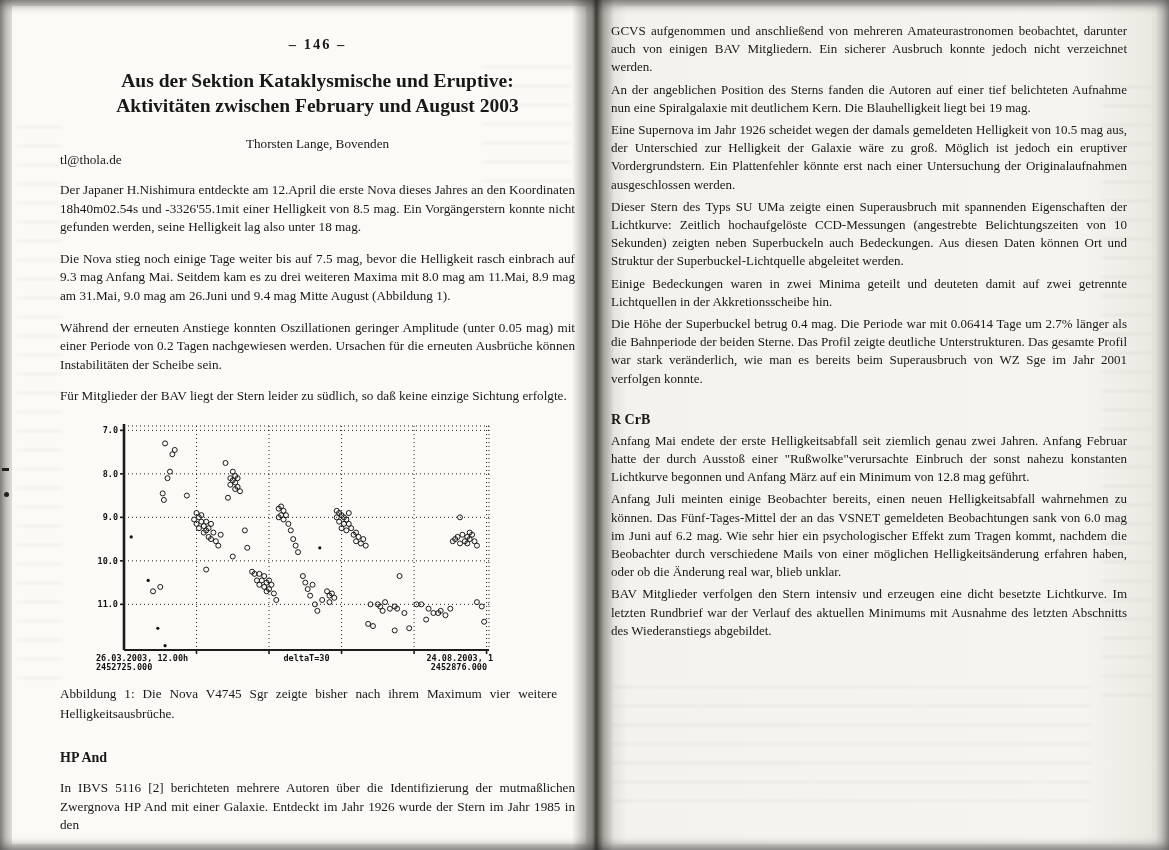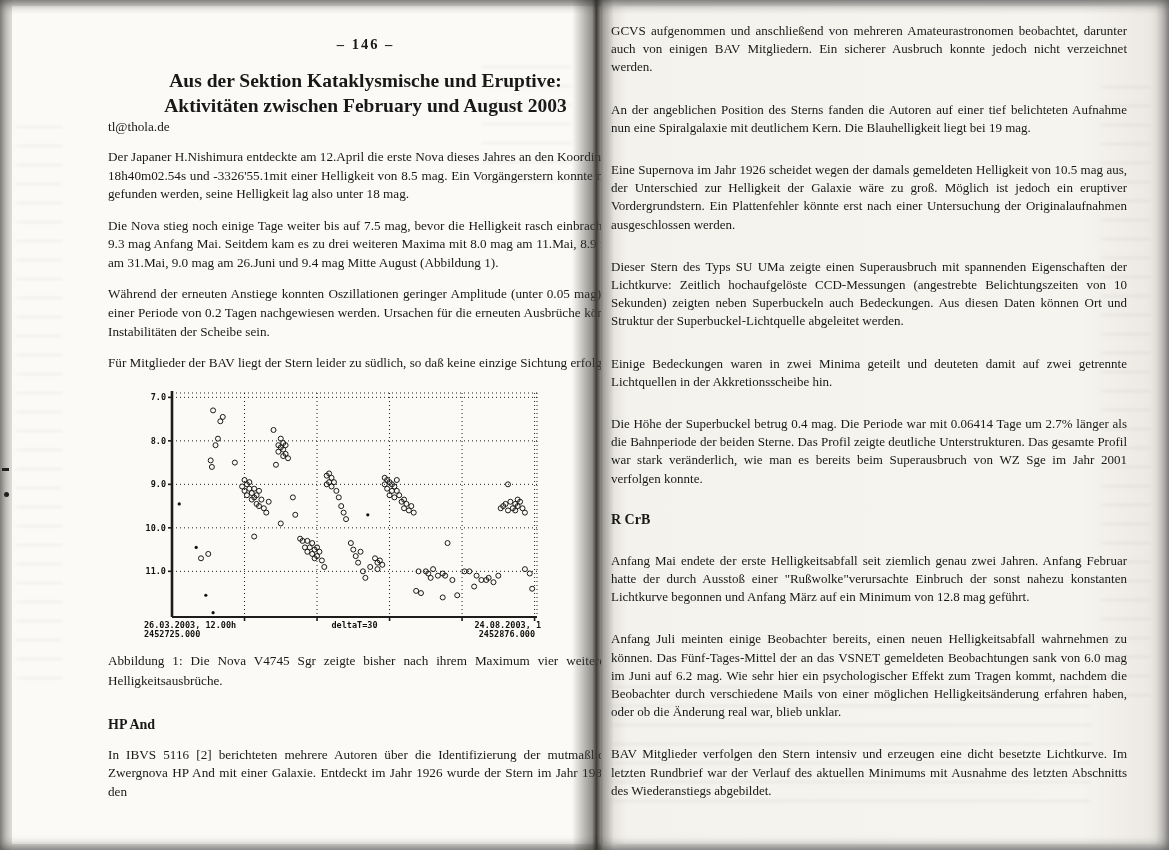--- a/index.html
+++ b/index.html
@@ -5,21 +5,21 @@
   html,body{margin:0;padding:0;}
   body{width:1169px;height:850px;overflow:hidden;background:#cfccc6;
        font-family:"Liberation Serif", serif;color:#181818;}
   #scan{position:relative;width:1169px;height:850px;
         background:linear-gradient(90deg,#b9b6b0 0,#e4e2dd 14px,#e4e2dd 100%);}
   #scan .vignette{position:absolute;inset:0;pointer-events:none;
         box-shadow:inset 0 4px 10px rgba(40,40,40,.45), inset -6px 0 14px rgba(40,40,40,.35), inset 0 -4px 8px rgba(40,40,40,.35);}
   .page{position:absolute;top:6px;height:838px;}
   #page-left{left:12px;width:574px;
         background:linear-gradient(90deg,#f2f0ea 0,#fbfaf6 28px,#fcfbf8 470px,#efedе8 560px,#e2dfd9 574px);
-        background-color:#fbfaf6;padding-left:48px;}
+        background-color:#fbfaf6;}
   #page-right{left:601px;width:556px;
         background:linear-gradient(90deg,#d9d6d0 0,#f4f2ed 26px,#f6f4ef 480px,#ebe8e2 556px);
         background-color:#f4f2ed;}
   #gutter{position:absolute;top:0;left:572px;width:42px;height:850px;
         background:linear-gradient(90deg,rgba(60,57,52,0) 0,rgba(60,57,52,.55) 48%,#3f3c38 58%,rgba(60,57,52,.35) 75%,rgba(60,57,52,0) 100%);}
   .ghost{position:absolute;pointer-events:none;opacity:.10;filter:blur(1.6px);
         background:repeating-linear-gradient(180deg,#8a8a8a 0 2px,transparent 2px 19px);}
   .mark{position:absolute;background:#222;}
 
   .inner-l{padding:0 11px 0 48px;}
@@ -30,21 +30,21 @@
   #page-right .pagenum{margin-top:38px;}
 
   .title{margin-top:16px;text-align:center;font-weight:bold;font-size:19.5px;line-height:1.28;}
   .author{margin-top:16px;text-align:center;font-size:13.2px;line-height:1.3;}
   .email{font-size:13.2px;}
 
   .shead{font-weight:bold;font-size:14px;}
   .p{font-size:13.2px;line-height:18.6px;text-align:justify;margin:0;}
   #page-left .shead.first{margin-top:26px;}
   #page-left .p{margin-top:13px;}
-  #page-right .p{margin-top:24px;font-size:13px;line-height:18.2px;}
+  #page-right .p{margin-top:4px;font-size:13px;line-height:18.2px;}
   #page-right .shead{margin-top:24px;}
   #page-left .shead.hpand{margin-top:26px;}
 
   #figure{margin:12px 0 0 34px;width:420px;}
   #lightcurve{display:block;background:transparent;}
   #lightcurve text{font-family:"DejaVu Sans Mono", monospace;font-weight:bold;fill:#111;}
   .caption{margin-top:4px;font-size:13.2px;line-height:20px;text-align:justify;width:497px;}
 </style>
 </head>
 <body>
@@ -53,20 +53,21 @@
 
   <div id="page-left" class="page">
     <div class="ghost" style="left:4px;top:120px;width:46px;height:560px;"></div>
     <div class="ghost" style="left:470px;top:60px;width:90px;height:120px;"></div>
     <div class="inner-l">
       <div class="pagenum">– 146 –</div>
       <div class="title">
         <div>Aus der Sektion Kataklysmische und Eruptive:</div>
         <div>Aktivitäten zwischen February und August 2003</div>
       </div>
+      <div class="author">Thorsten Lange, Bovenden</div>
       <div class="email">tl@thola.de</div>
 
       <p class="p">Der Japaner H.Nishimura entdeckte am 12.April die erste Nova dieses Jahres an den Koordinaten 18h40m02.54s und -3326'55.1mit einer Helligkeit von 8.5 mag. Ein Vorgängerstern konnte nicht gefunden werden, seine Helligkeit lag also unter 18 mag.</p>
       <p class="p">Die Nova stieg noch einige Tage weiter bis auf 7.5 mag, bevor die Helligkeit rasch einbrach auf 9.3 mag Anfang Mai. Seitdem kam es zu drei weiteren Maxima mit 8.0 mag am 11.Mai, 8.9 mag am 31.Mai, 9.0 mag am 26.Juni und 9.4 mag Mitte August (Abbildung 1).</p>
       <p class="p">Während der erneuten Anstiege konnten Oszillationen geringer Amplitude (unter 0.05 mag) mit einer Periode von 0.2 Tagen nachgewiesen werden. Ursachen für die erneuten Ausbrüche können Instabilitäten der Scheibe sein.</p>
       <p class="p">Für Mitglieder der BAV liegt der Stern leider zu südlich, so daß keine einzige Sichtung erfolgte.</p>
 
       <div id="figure">
         <svg id="lightcurve" width="420" height="262" viewBox="0 0 420 262">
             <line x1="30" y1="12.34951456310678" x2="395" y2="12.34951456310678" stroke="#1c1c1c" stroke-width="1" stroke-dasharray="1 3"></line>

